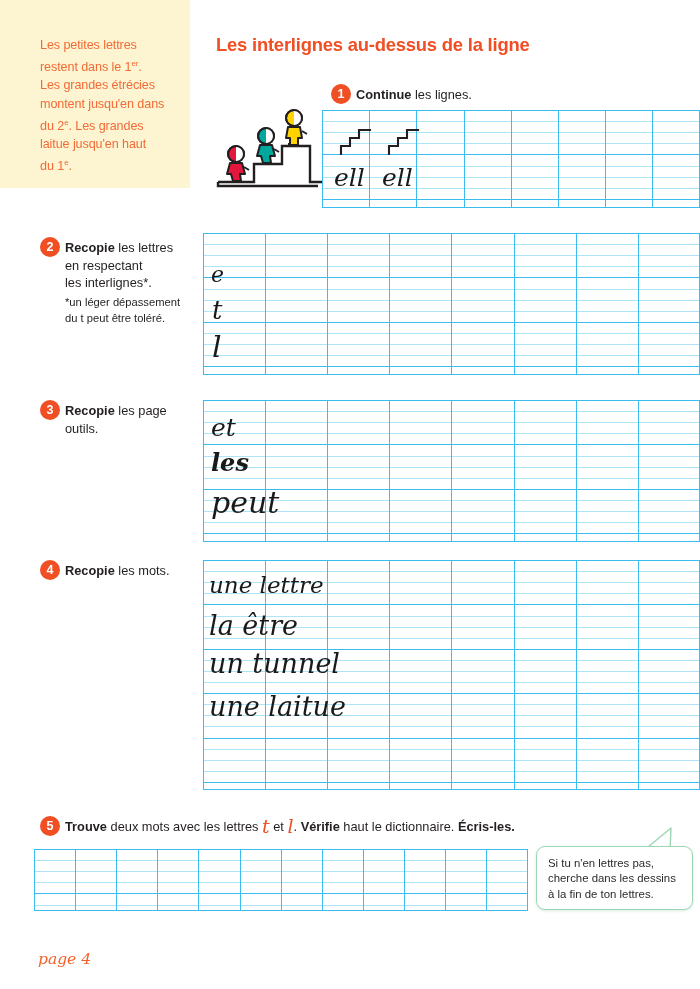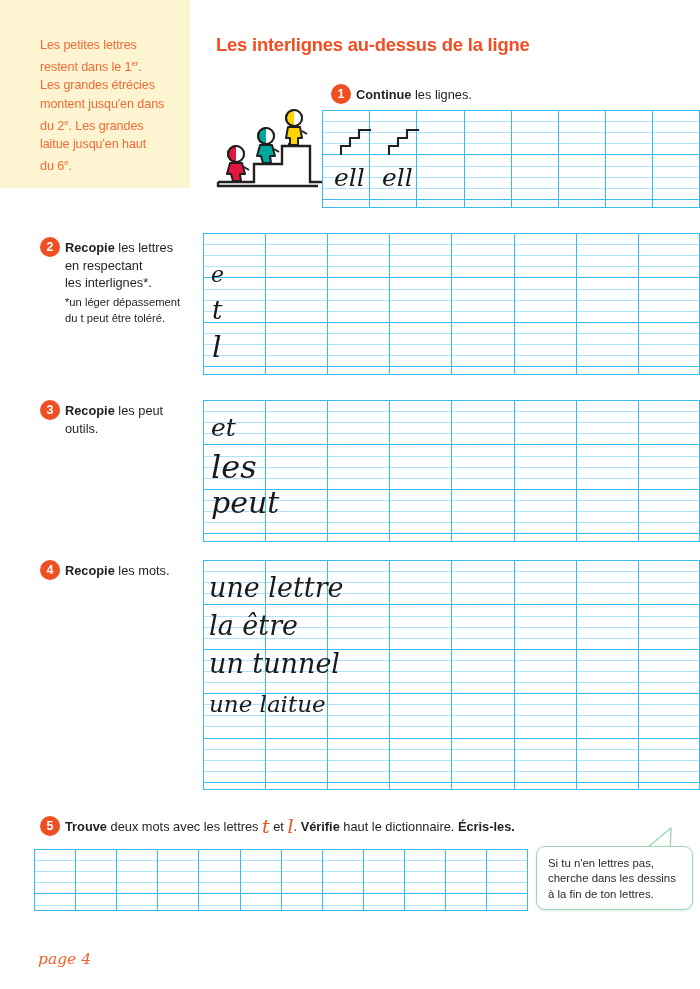--- a/index.html
+++ b/index.html
@@ -154,21 +154,21 @@
 <body>
 
 <div id="tip-box">
   <div id="tip-text">
     <span>Les petites lettres</span><br>
     <span>restent dans le 1</span><sup>er</sup><span>.</span><br>
     <span>Les grandes étrécies</span><br>
     <span>montent jusqu'en dans</span><br>
     <span>du 2</span><sup>e</sup><span>. Les grandes</span><br>
     <span>laitue jusqu'en haut</span><br>
-    <span>du 6</span><sup>e</sup><span>.</span>
+    <span>du 1</span><sup>e</sup><span>.</span>
   </div>
 </div>
 
 <div id="page-title">Les interlignes au-dessus de la ligne</div>
 
 <svg id="stairs-illustration" viewBox="0 0 112 84">
 
   <path d="M4,78 L40,78 L40,60 L68,60 L68,42 L96,42 L96,78 L112,78" fill="none" stroke="#231f20" stroke-width="2.4" stroke-linejoin="miter"></path>
   <path d="M4,78 L4,82 L104,82" fill="none" stroke="#231f20" stroke-width="2.4"></path>
 
@@ -271,21 +271,21 @@
     <div class="vline" style="left:373px"></div>
     <div class="vline" style="left:435px"></div>
     <div class="vline" style="left:496px"></div>
   </div>
 <div class="cursive" style="left:211px; top:262px; font-size:22px;">e</div>
 <div class="cursive" style="left:212px; top:295px; font-size:26px;">t</div>
 <div class="cursive" style="left:212px; top:329px; font-size:30px;">l</div>
 
 <div class="exo-num" style="left:40px; top:400px;">3</div>
 <div class="exo-text" style="left:65px; top:402px; width:135px;">
-  <b>Recopie</b><span> les peut</span><br>
+  <b>Recopie</b><span> les page</span><br>
   <span>outils.</span>
 </div>
 
 <div class="grid" id="grid-3" style="left:203px; top:400px; width:497px; height:142px;">
     <div class="major" style="top:0px"></div>
     <div class="minor" style="top:11px"></div>
     <div class="minor" style="top:22px"></div>
     <div class="minor" style="top:33px"></div>
     <div class="major" style="top:44px"></div>
     <div class="minor" style="top:56px"></div>
@@ -302,21 +302,21 @@
     <div class="vline" style="left:62px"></div>
     <div class="vline" style="left:124px"></div>
     <div class="vline" style="left:186px"></div>
     <div class="vline" style="left:248px"></div>
     <div class="vline" style="left:311px"></div>
     <div class="vline" style="left:373px"></div>
     <div class="vline" style="left:435px"></div>
     <div class="vline" style="left:496px"></div>
   </div>
 <div class="cursive" style="left:211px; top:413px; font-size:25px;">et</div>
-<div class="cursive" style="left:211px; top:448px; font-size:32px;">les</div>
+<div class="cursive" style="left:211px; top:448px; font-size:24px;font-weight:bold;">les</div>
 <div class="cursive" style="left:211px; top:485px; font-size:30px;">peut</div>
 
 <div class="exo-num" style="left:40px; top:560px;">4</div>
 <div class="exo-text" style="left:65px; top:562px; width:140px;">
   <b>Recopie</b><span> les mots.</span>
 </div>
 
 <div class="grid" id="grid-4" style="left:203px; top:560px; width:497px; height:230px;">
     <div class="major" style="top:0px"></div>
     <div class="minor" style="top:11px"></div>
@@ -344,24 +344,24 @@
     <div class="vline" style="left:0px"></div>
     <div class="vline" style="left:62px"></div>
     <div class="vline" style="left:124px"></div>
     <div class="vline" style="left:186px"></div>
     <div class="vline" style="left:248px"></div>
     <div class="vline" style="left:311px"></div>
     <div class="vline" style="left:373px"></div>
     <div class="vline" style="left:435px"></div>
     <div class="vline" style="left:496px"></div>
   </div>
-<div class="cursive" style="left:209px; top:572px; font-size:27px;font-style:italic;">une lettre</div>
+<div class="cursive" style="left:209px; top:572px; font-size:23px;font-style:italic;">une lettre</div>
 <div class="cursive" style="left:209px; top:610px; font-size:27px;">la être</div>
 <div class="cursive" style="left:209px; top:648px; font-size:27px;">un tunnel</div>
-<div class="cursive" style="left:209px; top:691px; font-size:23px;">une laitue</div>
+<div class="cursive" style="left:209px; top:691px; font-size:27px;">une laitue</div>
 
 <div class="exo-num" style="left:40px; top:816px;">5</div>
 <div class="exo-text" style="left:65px; top:818px; white-space:nowrap;">
   <b>Trouve</b><span> deux mots avec les lettres </span><span class="inline-cursive">t</span><span> et </span><span class="inline-cursive">l</span><span>. </span><b>Vérifie</b><span> haut le dictionnaire. </span><b>Écris-les.</b>
 </div>
 
 <div class="grid" id="grid-5" style="left:34px; top:849px; width:494px; height:62px;">
     <div class="major" style="top:0px"></div>
     <div class="minor" style="top:11px"></div>
     <div class="minor" style="top:22px"></div>

